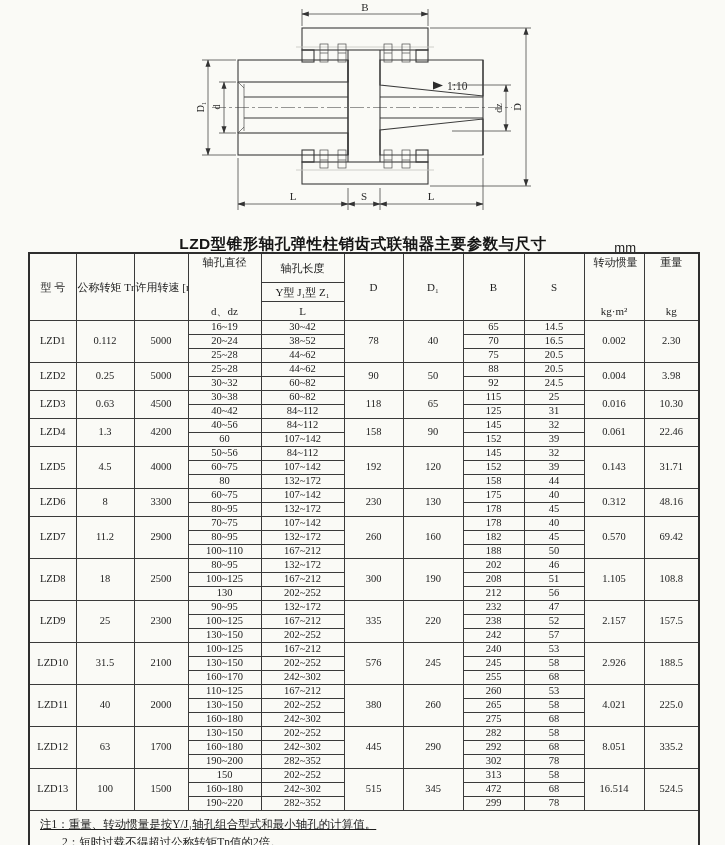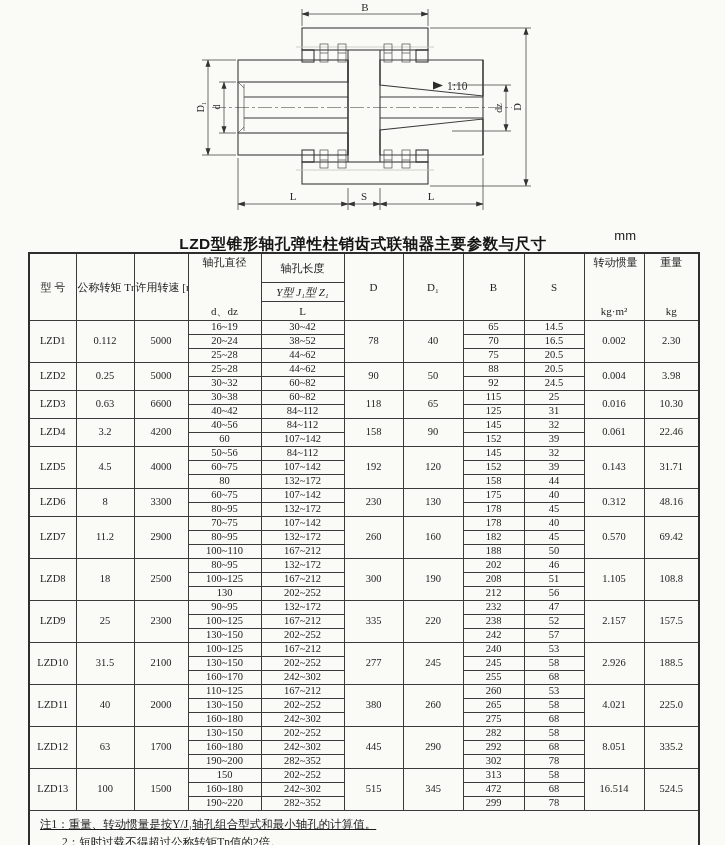--- a/index.html
+++ b/index.html
@@ -14,21 +14,21 @@
   .drawing-wrap{position:absolute;left:0;top:0;width:725px;height:222px;}
   .title-row{
     position:absolute;left:28px;top:226px;width:670px;height:24px;
     display:flex;align-items:center;justify-content:center;
   }
   .doc-title{
     font-family:"Liberation Sans", sans-serif;
     font-weight:700;font-size:15.5px;letter-spacing:0.5px;color:#151515;margin-top:12px;
   }
   .unit{
-    position:absolute;right:62px;top:2px;
+    position:absolute;right:62px;top:14px;
     font-family:"Liberation Sans", sans-serif;
     font-weight:400;font-size:13px;color:#202020;
   }
   table.spec{
     position:absolute;left:28px;top:252px;
     width:670px;border-collapse:collapse;table-layout:fixed;
     border:2px solid #2e2e2e;border-bottom:4px solid #2e2e2e;
     font-size:10.5px;
   }
   table.spec th, table.spec td{
@@ -38,21 +38,21 @@
     white-space:nowrap;overflow:hidden;
   }
   table.spec thead th{font-size:11px;}
   table.spec tbody td{height:13px;}
   .pre{white-space:pre-line;}
   .vspread{
     display:flex;flex-direction:column;justify-content:space-between;
     height:62px;padding:2px 8px;
   }
   tr.hdr-1 th{height:24px;}
-  tr.hdr-2 th{height:15px;font-style:italic;}
+  tr.hdr-2 th{height:15px;}
   tr.hdr-3 th{height:15px;}
   tr.notes-row td{
     text-align:left;padding:4px 6px 6px 10px;
     font-size:11.5px;line-height:1.6;white-space:normal;
   }
   .note-line{display:block;text-decoration:underline;}
   .note-line.second{padding-left:22px;}
   
   svg .ln{stroke:#3a3a3a;stroke-width:1.1;fill:none;}
   svg .thin{stroke:#4a4a4a;stroke-width:0.7;fill:none;}
@@ -290,39 +290,39 @@
         </tr>
         <tr>
           <td>30~32</td>
           <td>60~82</td>
           <td>92</td>
           <td>24.5</td>
         </tr>
         <tr>
           <td rowspan="2">LZD3</td>
           <td rowspan="2">0.63</td>
-          <td rowspan="2">6600</td>
+          <td rowspan="2">4500</td>
           <td>30~38</td>
           <td>60~82</td>
           <td rowspan="2">118</td>
           <td rowspan="2">65</td>
           <td>115</td>
           <td>25</td>
           <td rowspan="2">0.016</td>
           <td rowspan="2">10.30</td>
         </tr>
         <tr>
           <td>40~42</td>
           <td>84~112</td>
           <td>125</td>
           <td>31</td>
         </tr>
         <tr>
           <td rowspan="2">LZD4</td>
-          <td rowspan="2">3.2</td>
+          <td rowspan="2">1.3</td>
           <td rowspan="2">4200</td>
           <td>40~56</td>
           <td>84~112</td>
           <td rowspan="2">158</td>
           <td rowspan="2">90</td>
           <td>145</td>
           <td>32</td>
           <td rowspan="2">0.061</td>
           <td rowspan="2">22.46</td>
         </tr>
@@ -450,21 +450,21 @@
           <td>202~252</td>
           <td>242</td>
           <td>57</td>
         </tr>
         <tr>
           <td rowspan="3">LZD10</td>
           <td rowspan="3">31.5</td>
           <td rowspan="3">2100</td>
           <td>100~125</td>
           <td>167~212</td>
-          <td rowspan="3">277</td>
+          <td rowspan="3">576</td>
           <td rowspan="3">245</td>
           <td>240</td>
           <td>53</td>
           <td rowspan="3">2.926</td>
           <td rowspan="3">188.5</td>
         </tr>
         <tr>
           <td>130~150</td>
           <td>202~252</td>
           <td>245</td>

